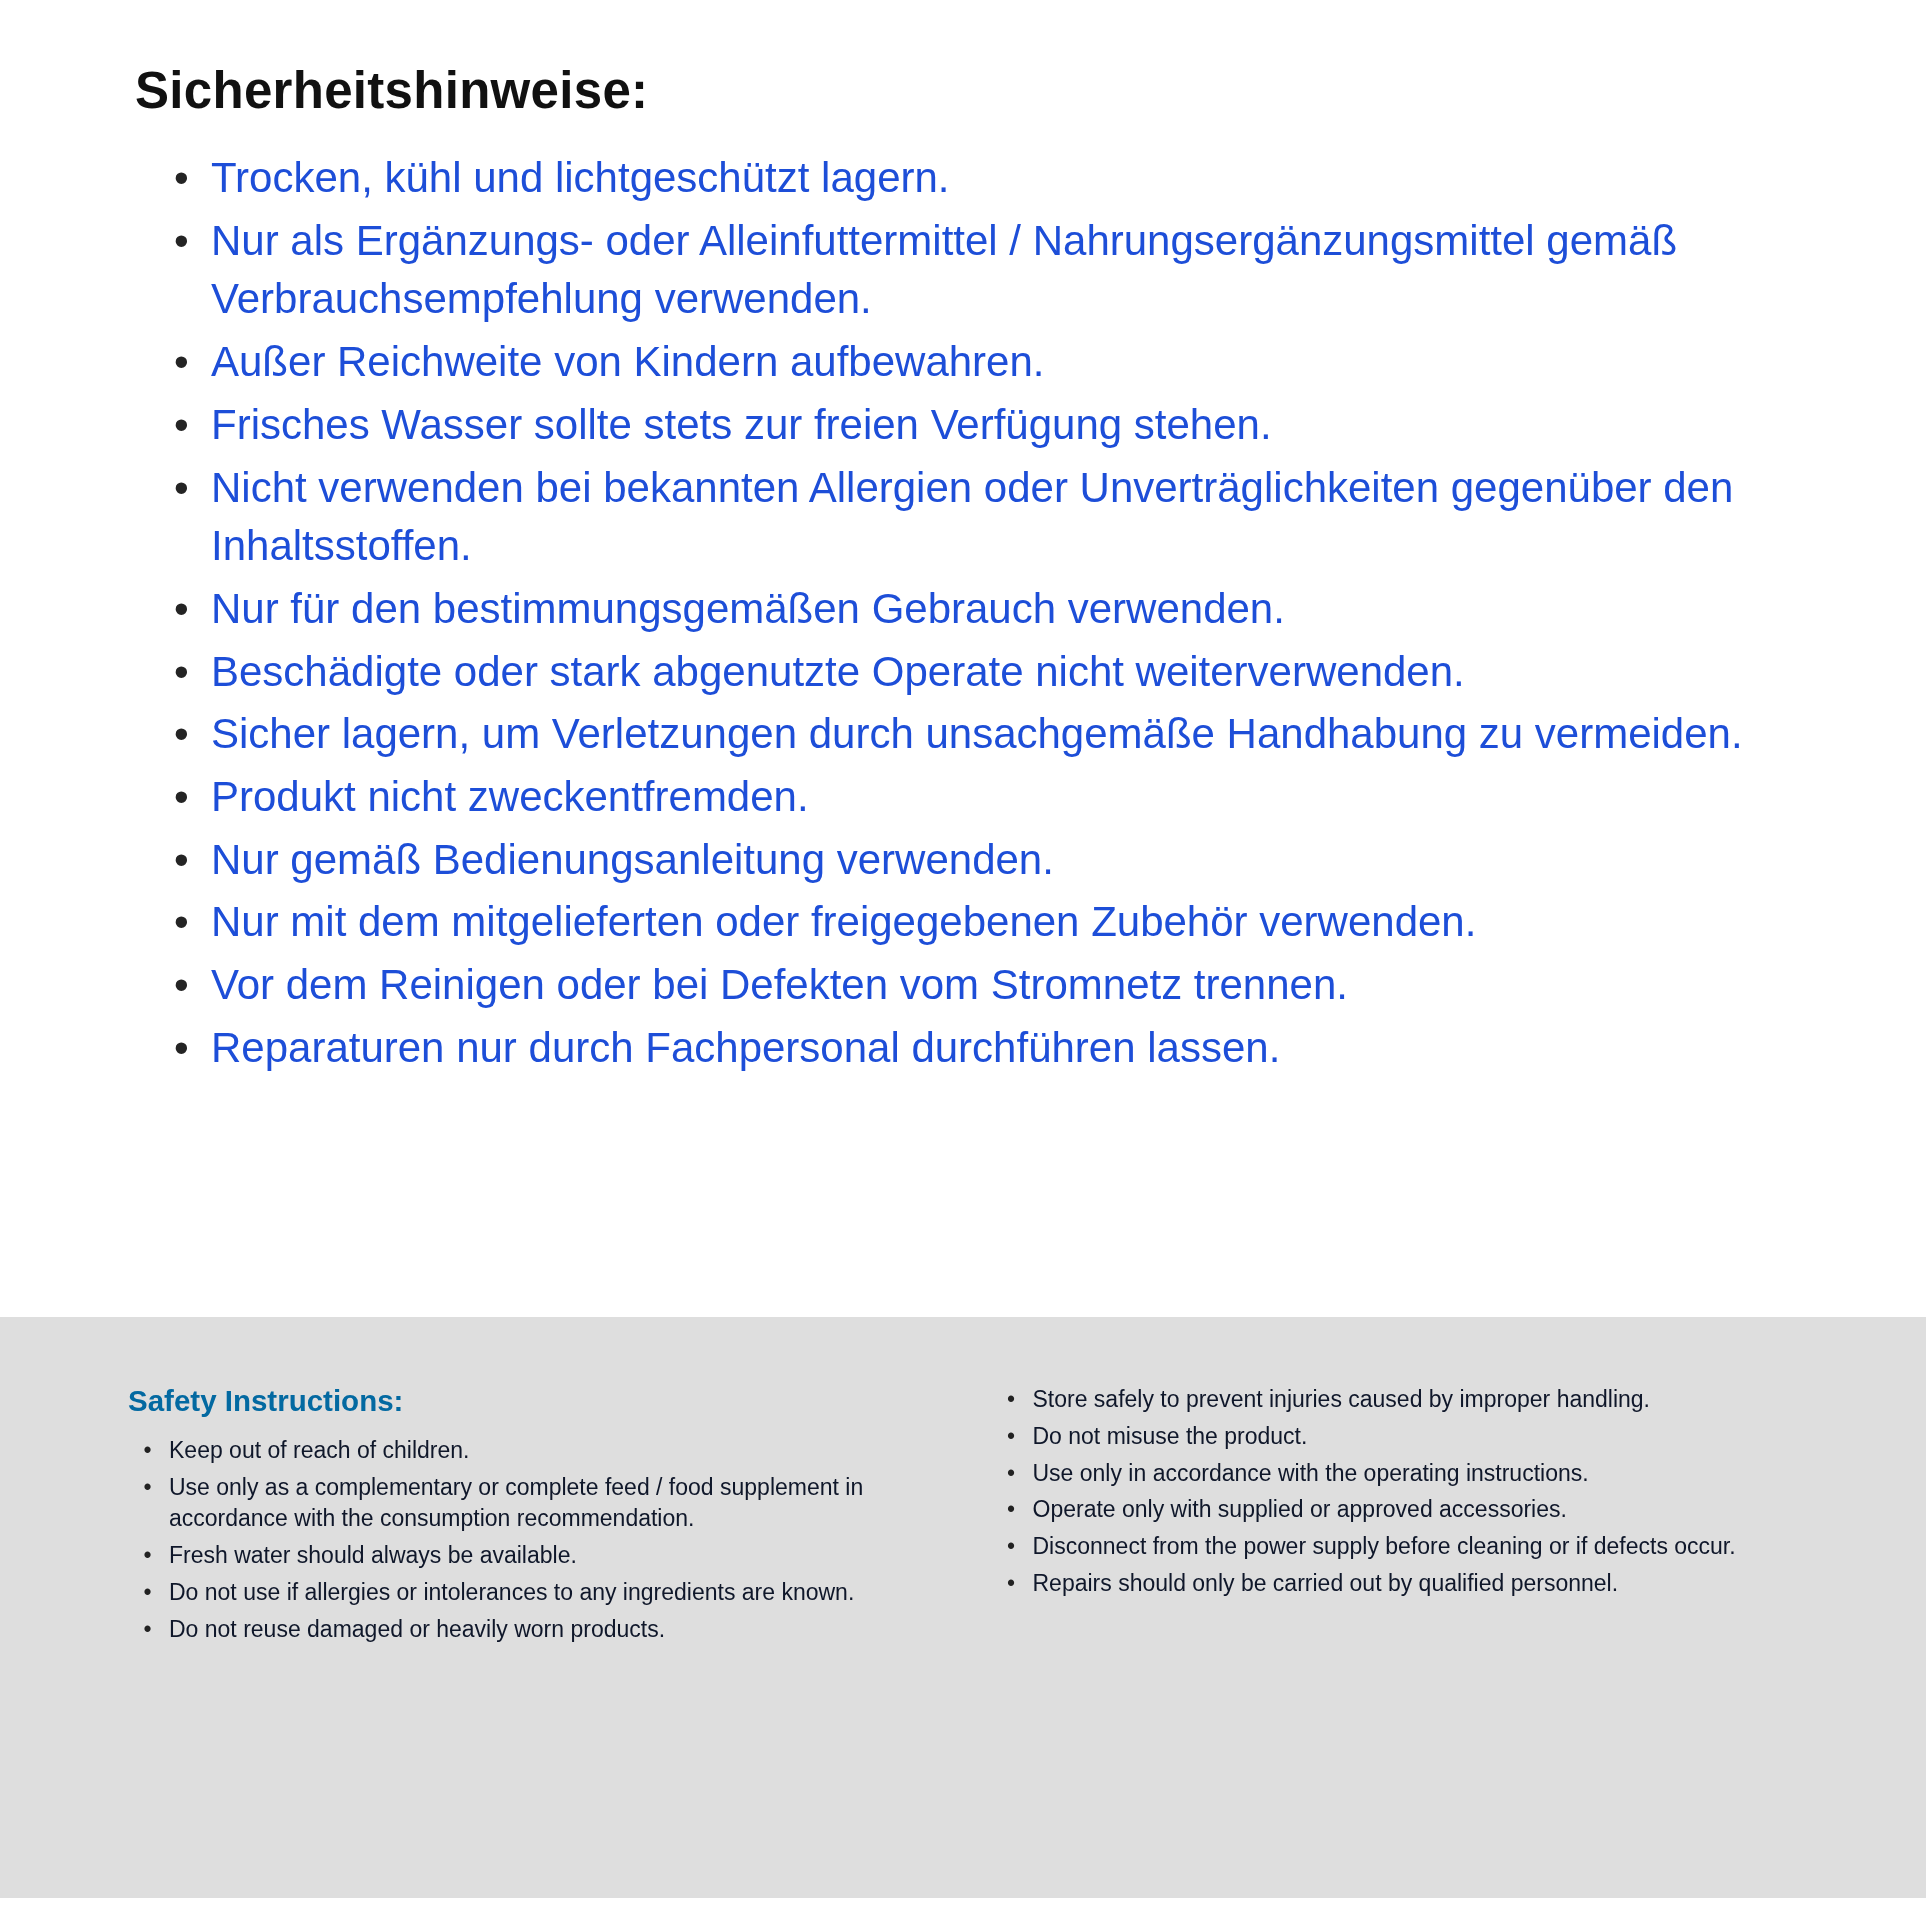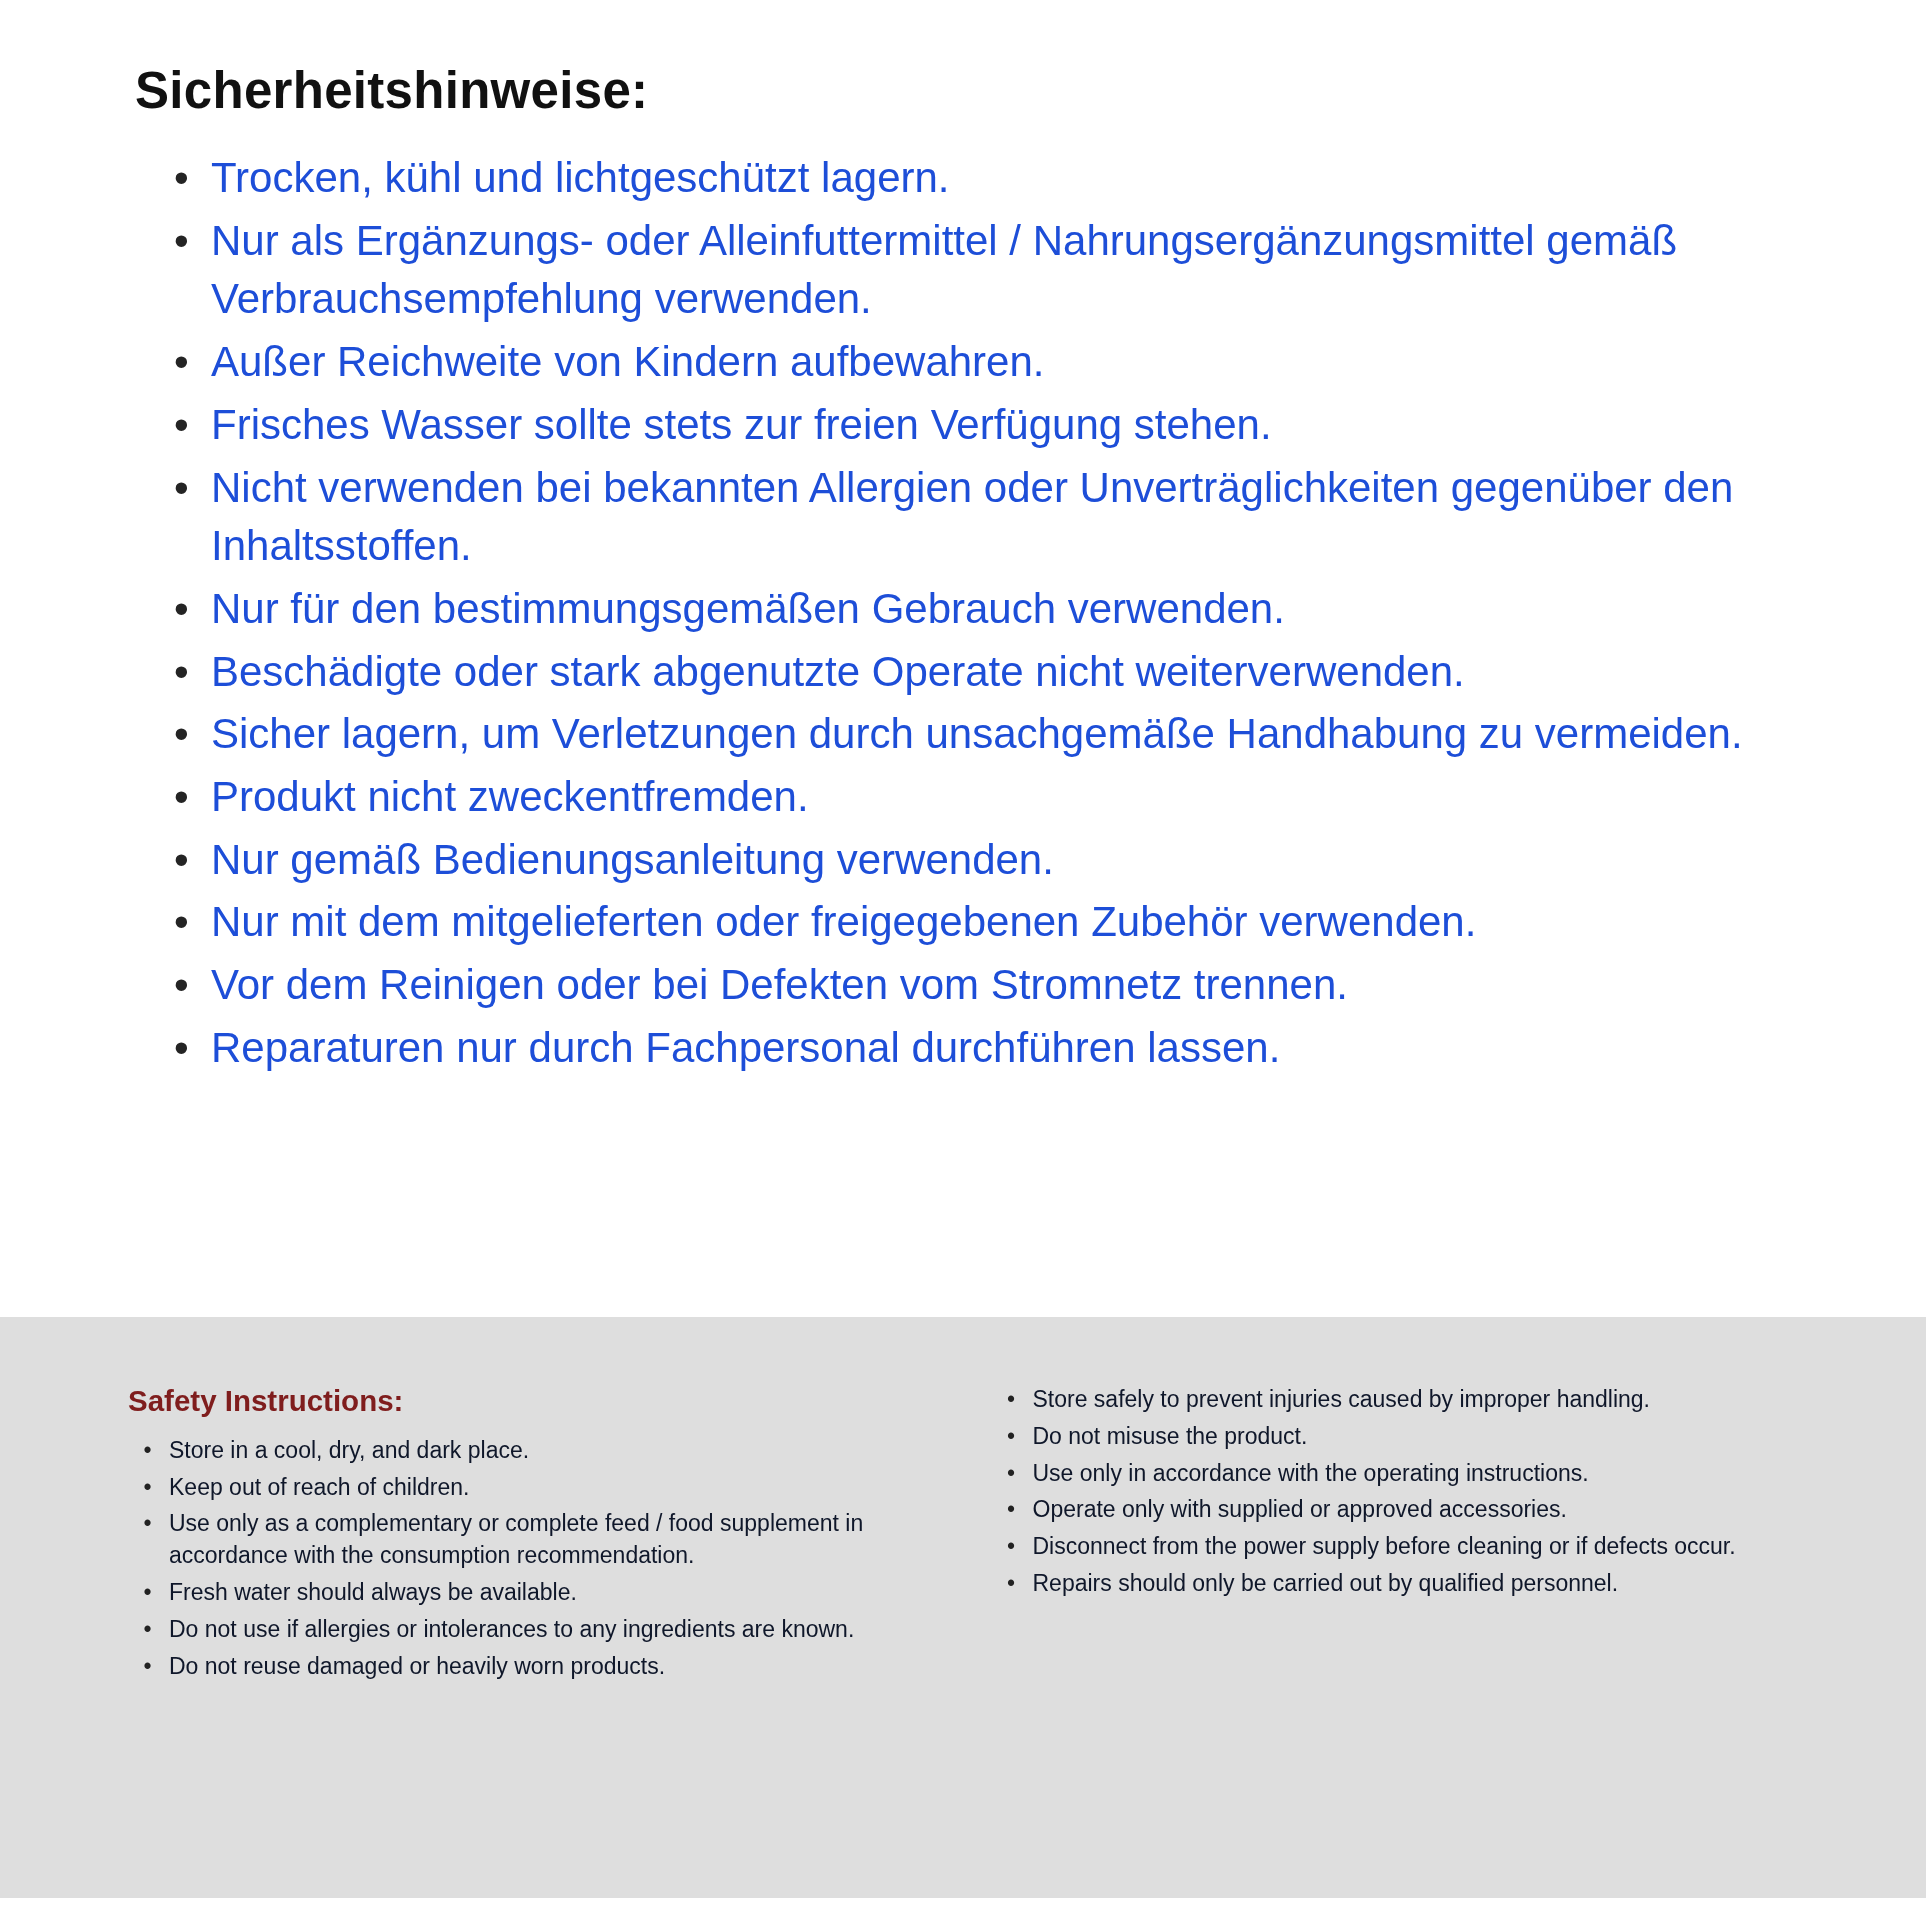--- a/index.html
+++ b/index.html
@@ -64,21 +64,21 @@
     gap: 77px;
   }
   .english-col {
     flex: 1 1 0;
     min-width: 0;
   }
   .english-title {
     margin: 0 0 16.7px 0;
     font-size: 29.5px;
     font-weight: 700;
-    color: #7f1d1d;
+    color: #0369a1;
   }
   .english-list {
     list-style: none;
     margin: 0;
     padding: 0 0 0 13px;
   }
   .english-list li {
     position: relative;
     padding-left: 28px;
     font-size: 23px;
@@ -118,21 +118,20 @@
       <li>Nur mit dem mitgelieferten oder freigegebenen Zubehör verwenden.</li>
       <li>Vor dem Reinigen oder bei Defekten vom Stromnetz trennen.</li>
       <li>Reparaturen nur durch Fachpersonal durchführen lassen.</li>
     </ul>
   </section>
 
   <section class="english-section">
     <div class="english-col left">
       <h2 class="english-title">Safety Instructions:</h2>
       <ul class="english-list">
-        <li>Store in a cool, dry, and dark place.</li>
         <li>Keep out of reach of children.</li>
         <li>Use only as a complementary or complete feed / food supplement in accordance with the consumption recommendation.</li>
         <li>Fresh water should always be available.</li>
         <li>Do not use if allergies or intolerances to any ingredients are known.</li>
         <li>Do not reuse damaged or heavily worn products.</li>
       </ul>
     </div>
     <div class="english-col right">
       <ul class="english-list">
         <li>Store safely to prevent injuries caused by improper handling.</li>

